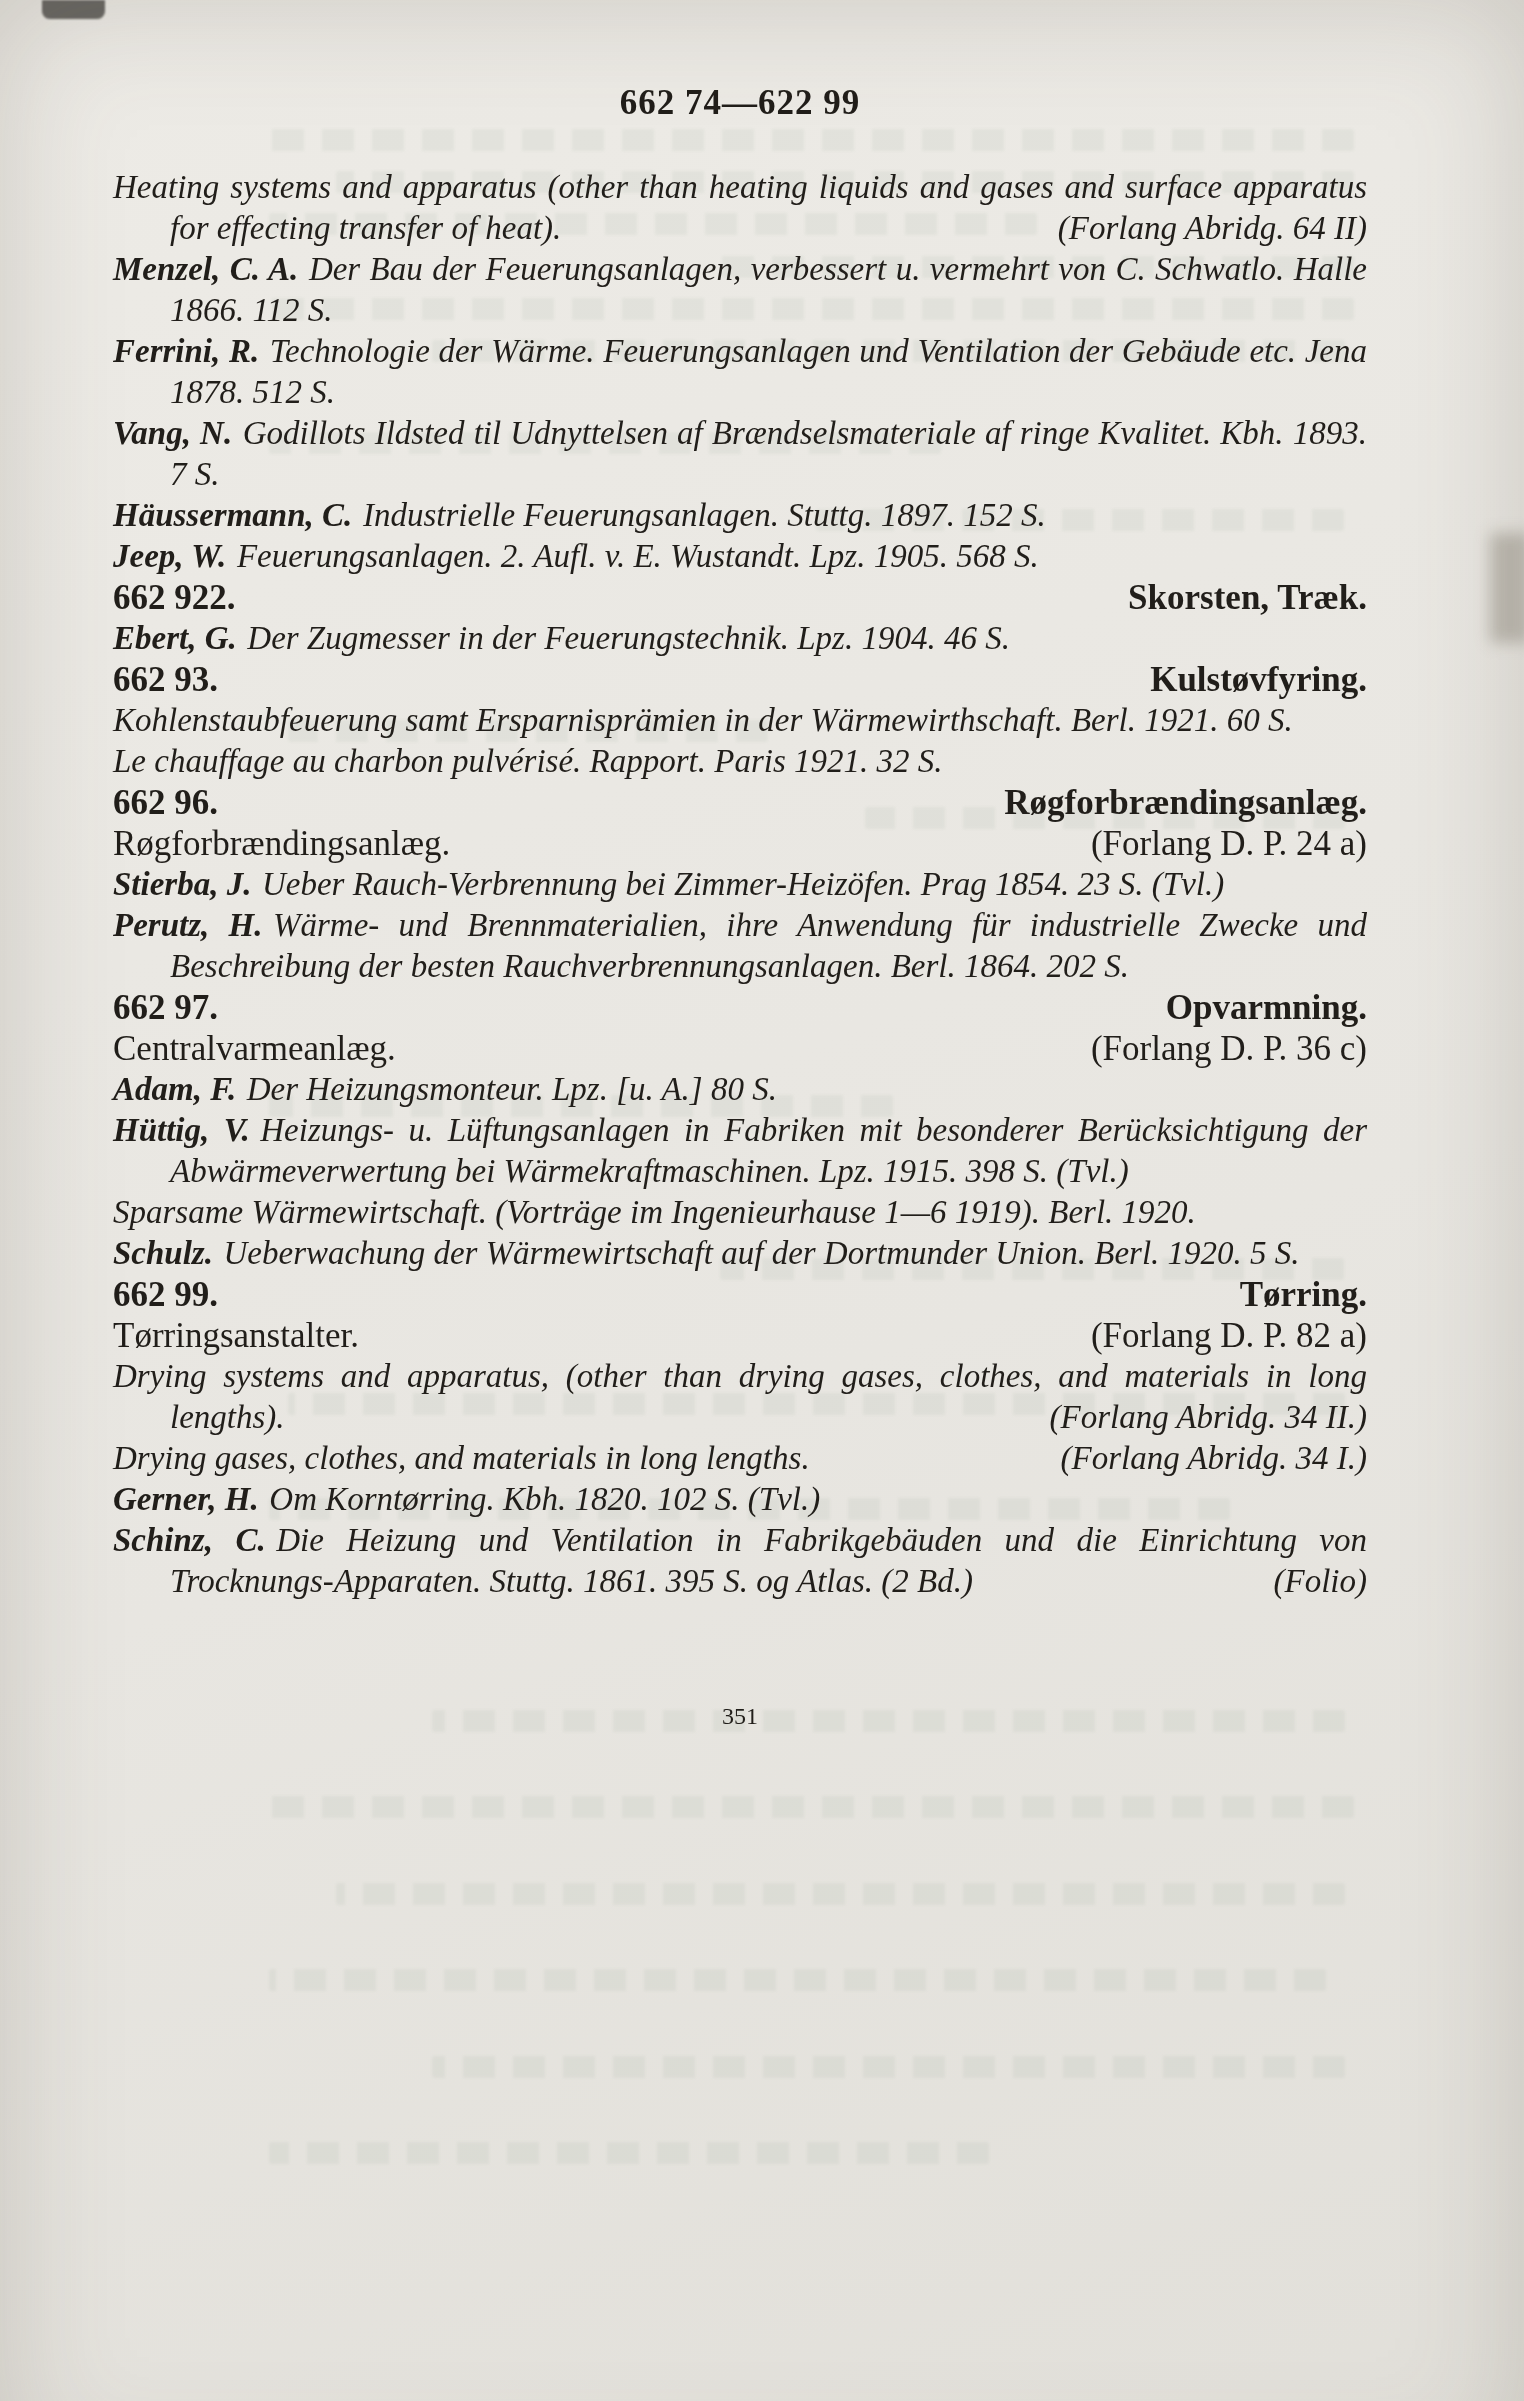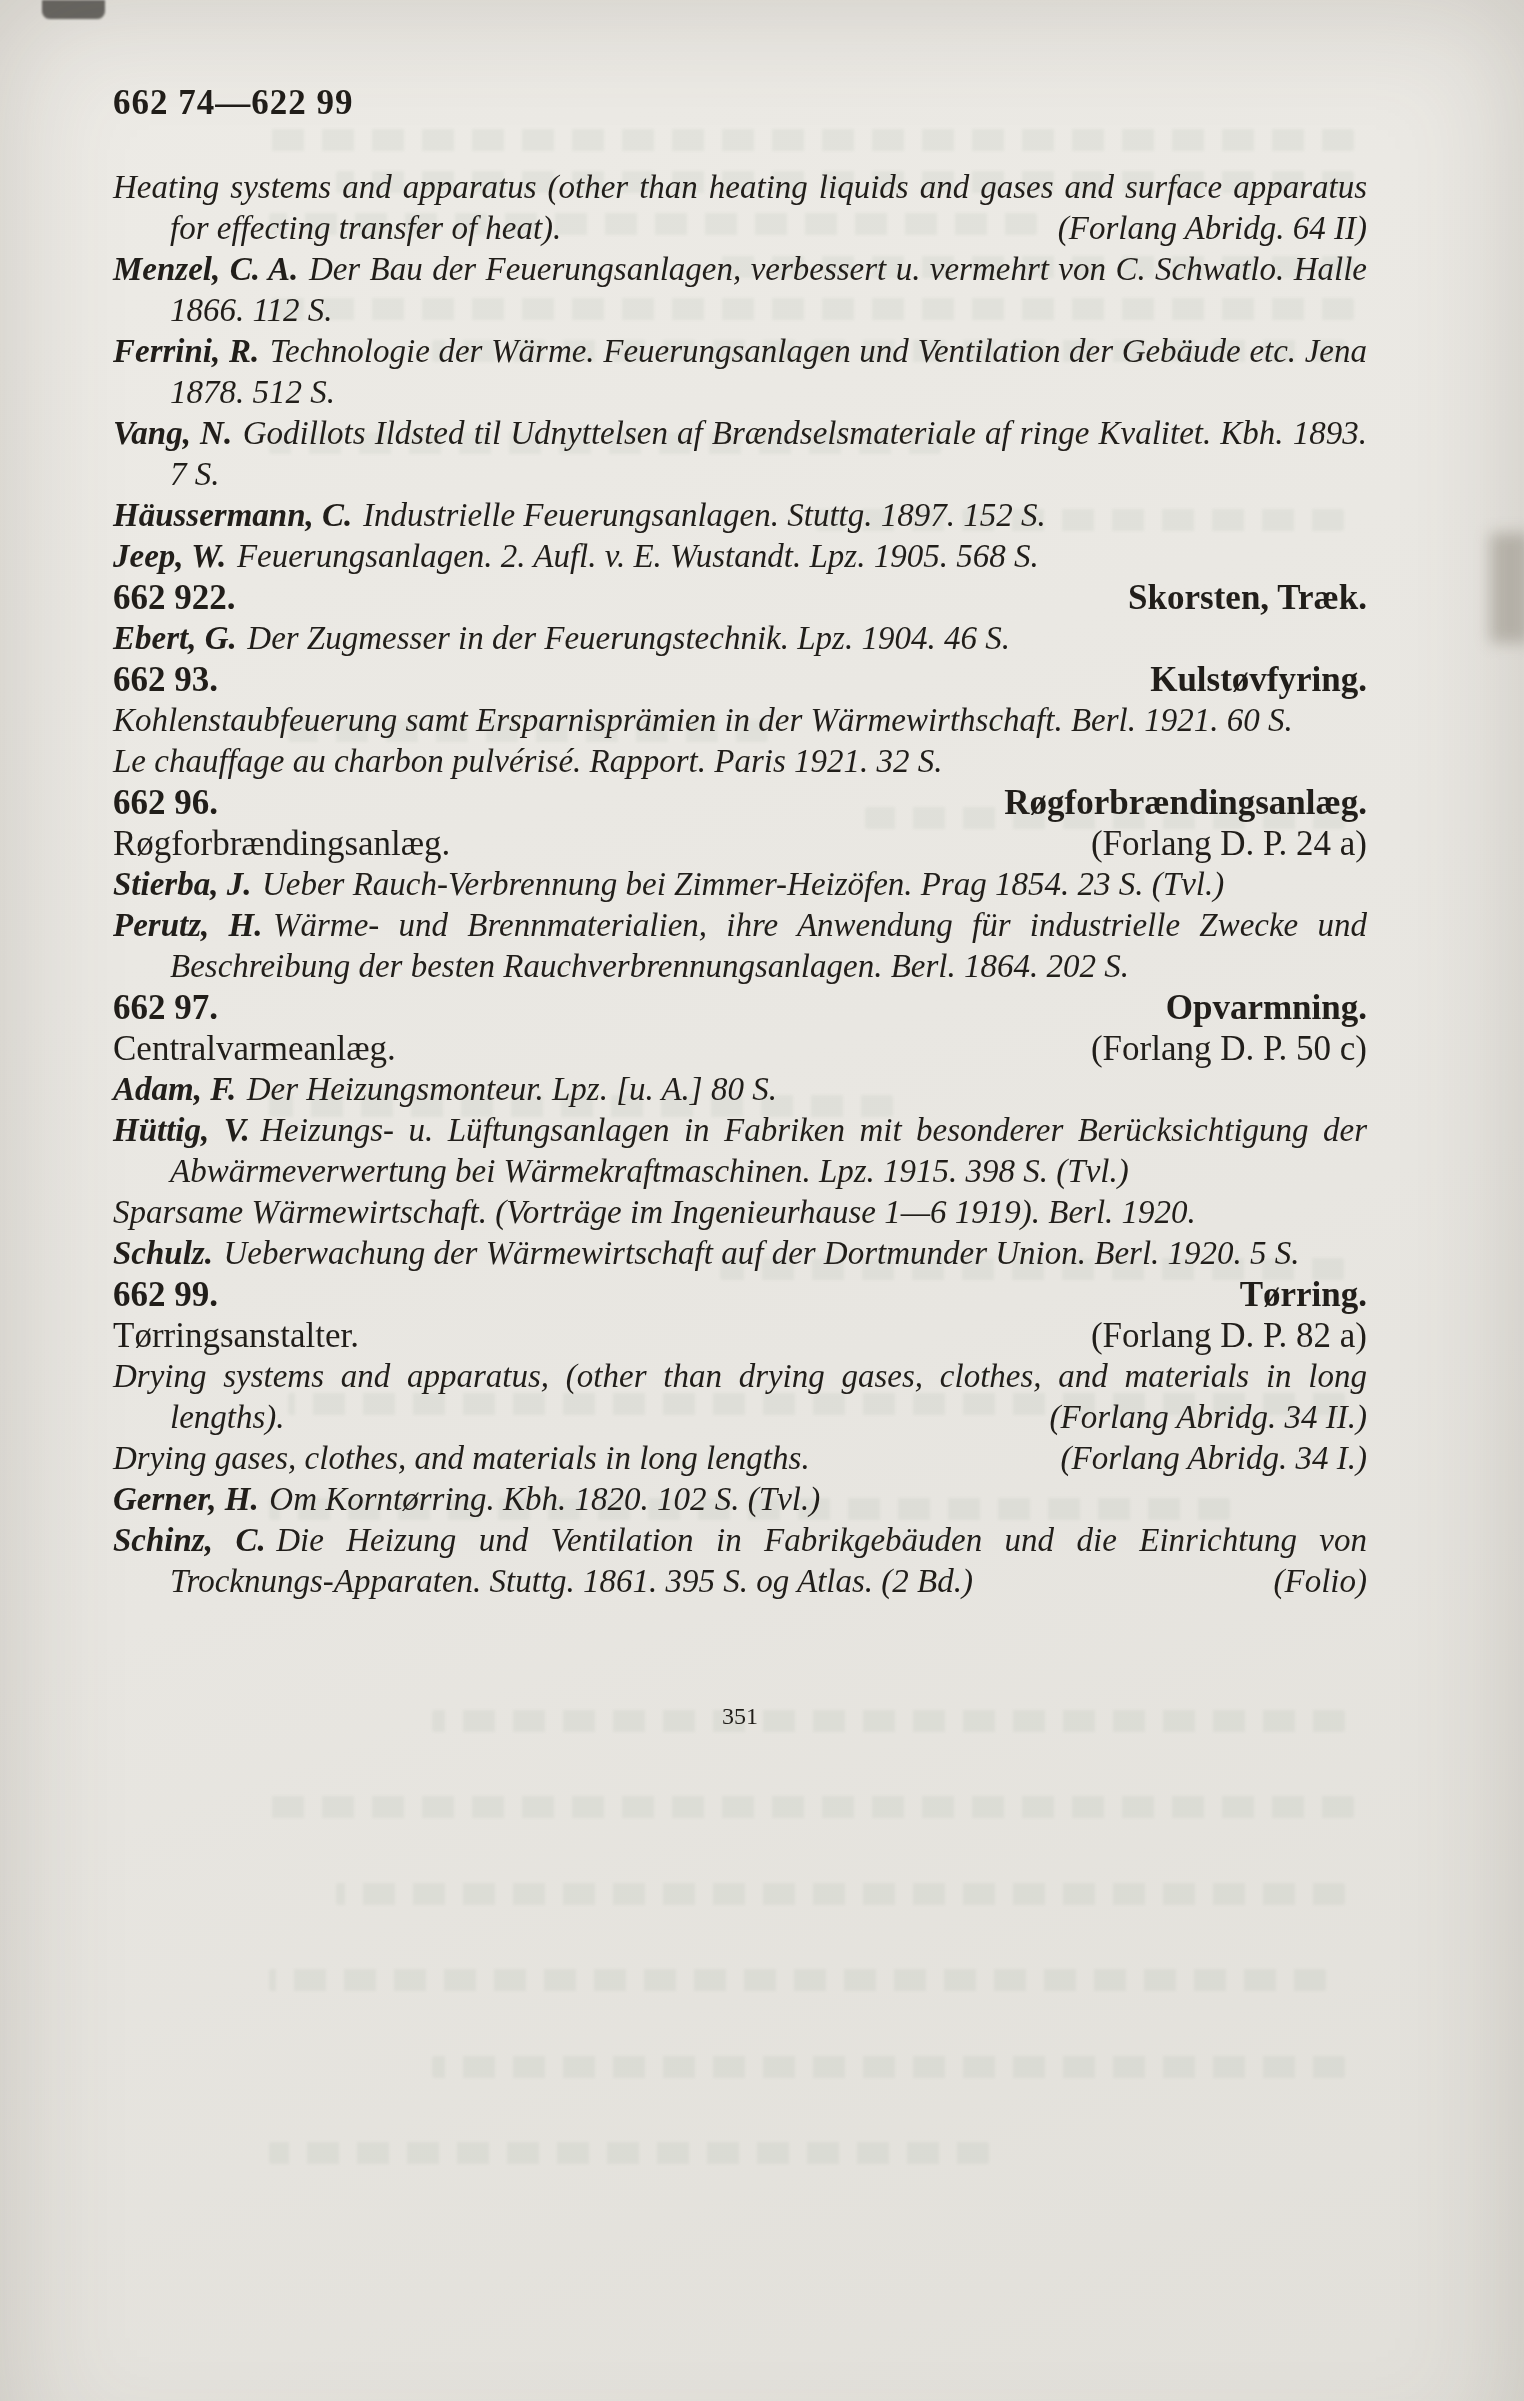--- a/index.html
+++ b/index.html
@@ -31,21 +31,21 @@
     background: #3c3b38; opacity: .75; filter: blur(1px);
     border-radius: 0 0 7.7px 7.7px; z-index: 2;
   }
   .edge-blotch {
     position: absolute; right: -4.8px; top: 533px; width: 40px; height: 110px;
     background: #b7b3aa; opacity: .85; filter: blur(7.7px); z-index: 2;
   }
   .sheet { position: relative; z-index: 2; padding: 82px 158px 0 113px; }
   .classmark {
     font-weight: bold; font-size: 35px; line-height: 41px;
-    text-align: left; letter-spacing: 1px; margin: 0 0 44px 0;
+    text-align: center; letter-spacing: 1px; margin: 0 0 44px 0;
   }
   .entry {
     font-size: 33px; line-height: 41px; margin: 0;
     text-align: justify;
     padding-left: 57px; text-indent: -57px; font-style: italic;
   }
   .entry::after { content: ""; display: block; clear: both; }
   .entry.no-indent { padding-left: 0; text-indent: 0; }
   .author { font-weight: bold; }
   .author:not(:empty) { margin-right: .32em; }
@@ -136,21 +136,21 @@
 
   <p class="entry"><b class="author">Perutz, H.</b><span>Wärme- und Brennmaterialien, ihre Anwendung für industrielle Zwecke und Beschreibung der besten Rauchverbrennungsanlagen. Berl. 1864. 202 S.</span><span class="trailer"></span></p>
 
   <div class="heading">
       <span>662 97.</span>
       <span>Opvarmning.</span>
     </div>
 
   <div class="fl-row">
       <span>Centralvarmeanlæg.</span>
-      <span>(Forlang D. P. 50 c)</span>
+      <span>(Forlang D. P. 36 c)</span>
     </div>
 
   <p class="entry"><b class="author">Adam, F.</b><span>Der Heizungsmonteur. Lpz. [u. A.] 80 S.</span><span class="trailer"></span></p>
 
   <p class="entry"><b class="author">Hüttig, V.</b><span>Heizungs- u. Lüftungsanlagen in Fabriken mit besonderer Berücksichtigung der Abwärmeverwertung bei Wärmekraftmaschinen. Lpz. 1915. 398 S. (Tvl.)</span><span class="trailer"></span></p>
 
   <p class="entry"><b class="author"></b><span>Sparsame Wärmewirtschaft. (Vorträge im Ingenieurhause 1—6 1919). Berl. 1920.</span><span class="trailer"></span></p>
 
   <p class="entry"><b class="author">Schulz.</b><span>Ueberwachung der Wärmewirtschaft auf der Dortmunder Union. Berl. 1920. 5 S.</span><span class="trailer"></span></p>
 

